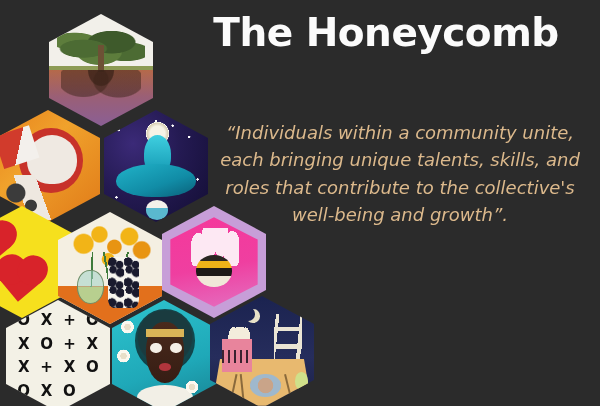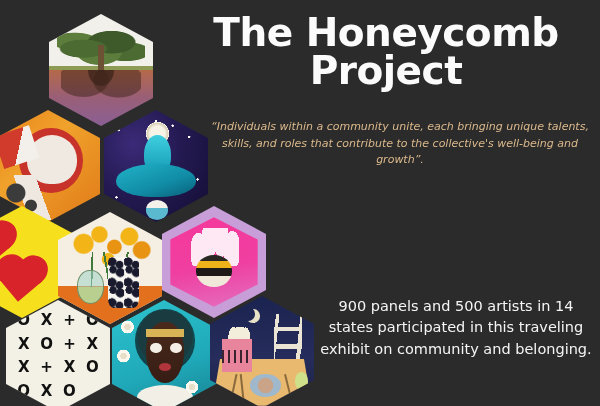--- a/index.html
+++ b/index.html
@@ -374,21 +374,21 @@
   #title .l2 { display: block; }
 
   #quote {
     position: absolute;
     left: 205px; top: 119px;
     width: 390px;
     text-align: center;
     color: #dcb98c;
     font-family: "DejaVu Sans", sans-serif;
     font-style: italic;
-    font-size: 11px;
+    font-size: 18px;
     line-height: 1.52;
   }
 
   #dates {
     position: absolute;
     left: 300px; top: 236px;
     width: 292px;
     text-align: center;
     color: #7fa2e3;
     font-family: "DejaVu Sans", sans-serif;
@@ -517,21 +517,19 @@
         <div class="nt-utensil u2"></div>
         <div class="nt-utensil u3"></div>
         <div class="nt-pear"></div>
       </div>
     </div>
 
   </div>
 
   <h1 id="title">
     <span class="l1">The Honeycomb</span>
-    <span class="l2">Project</span>
   </h1>
 
   <p id="quote">“Individuals within a community unite, each bringing unique talents, skills, and roles that contribute to the collective's well-being and growth”.</p>
 
 
-  <p id="blurb">900 panels and 500 artists in 14 states participated in this traveling exhibit on community and belonging.</p>
 
 </div>
 
 </body></html>

